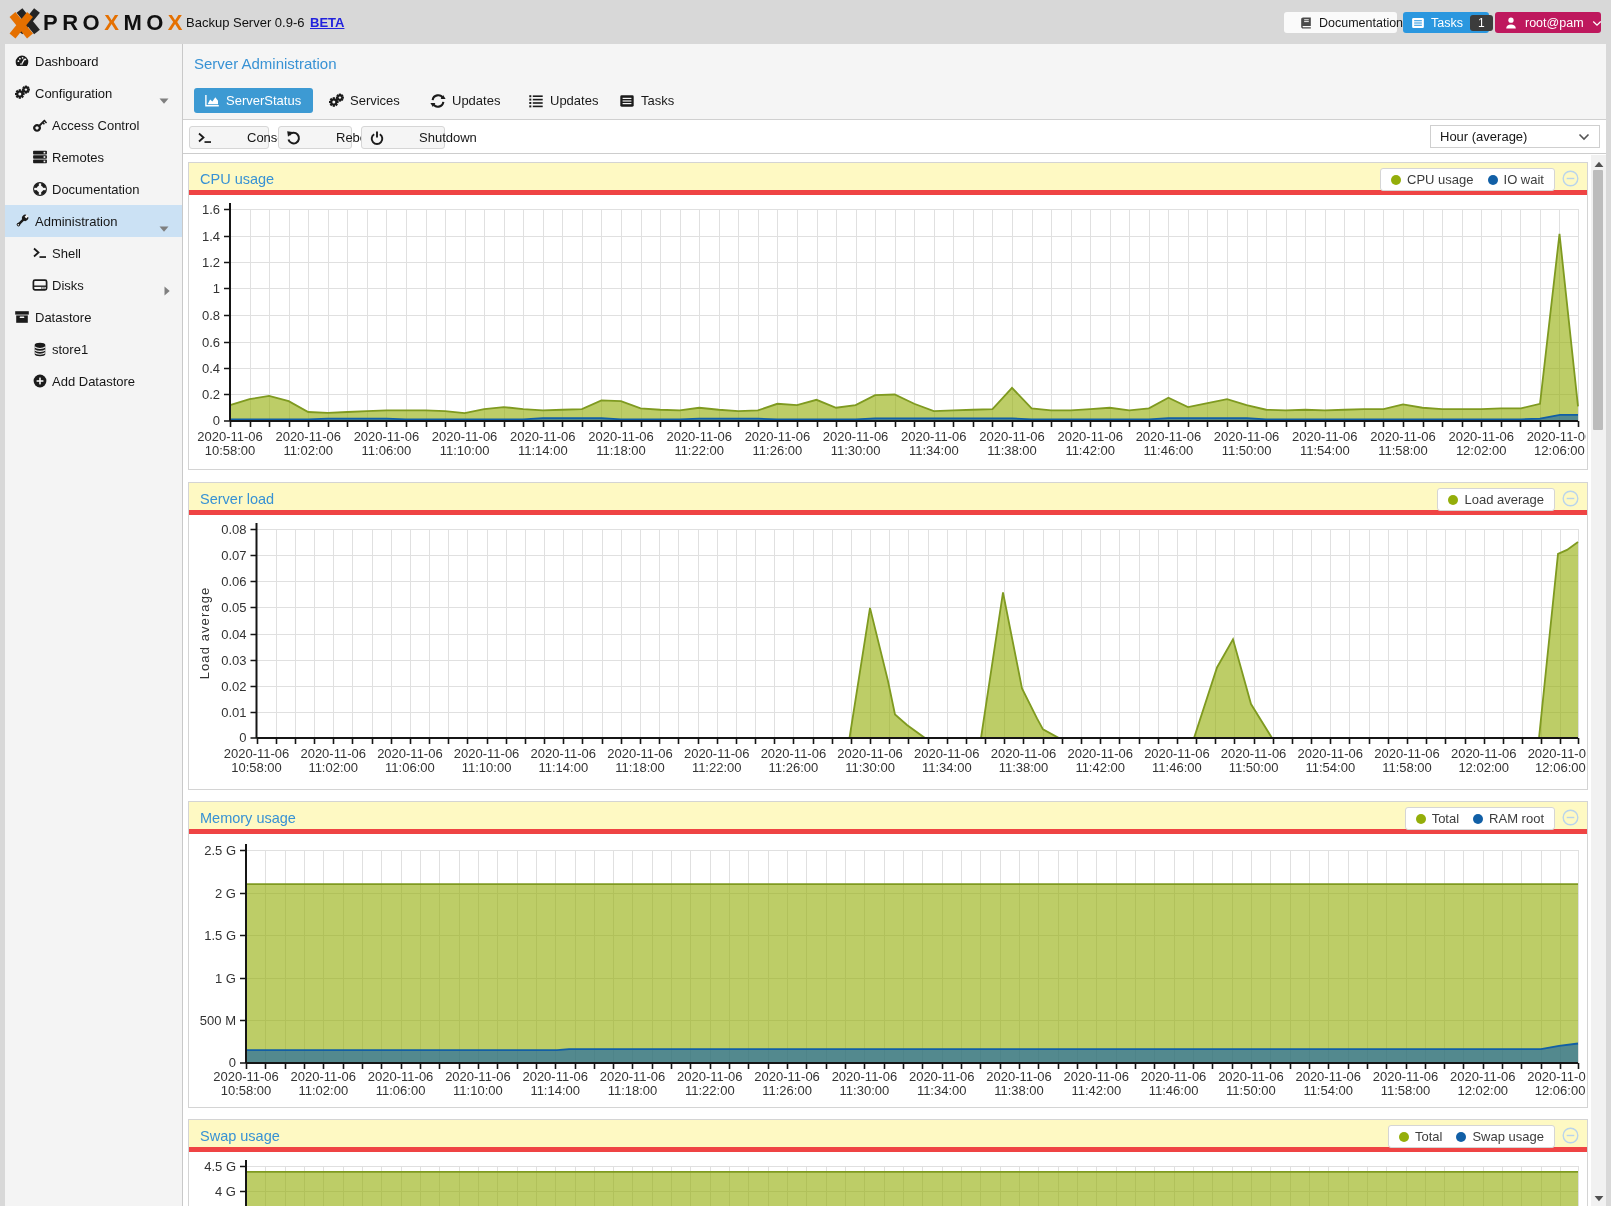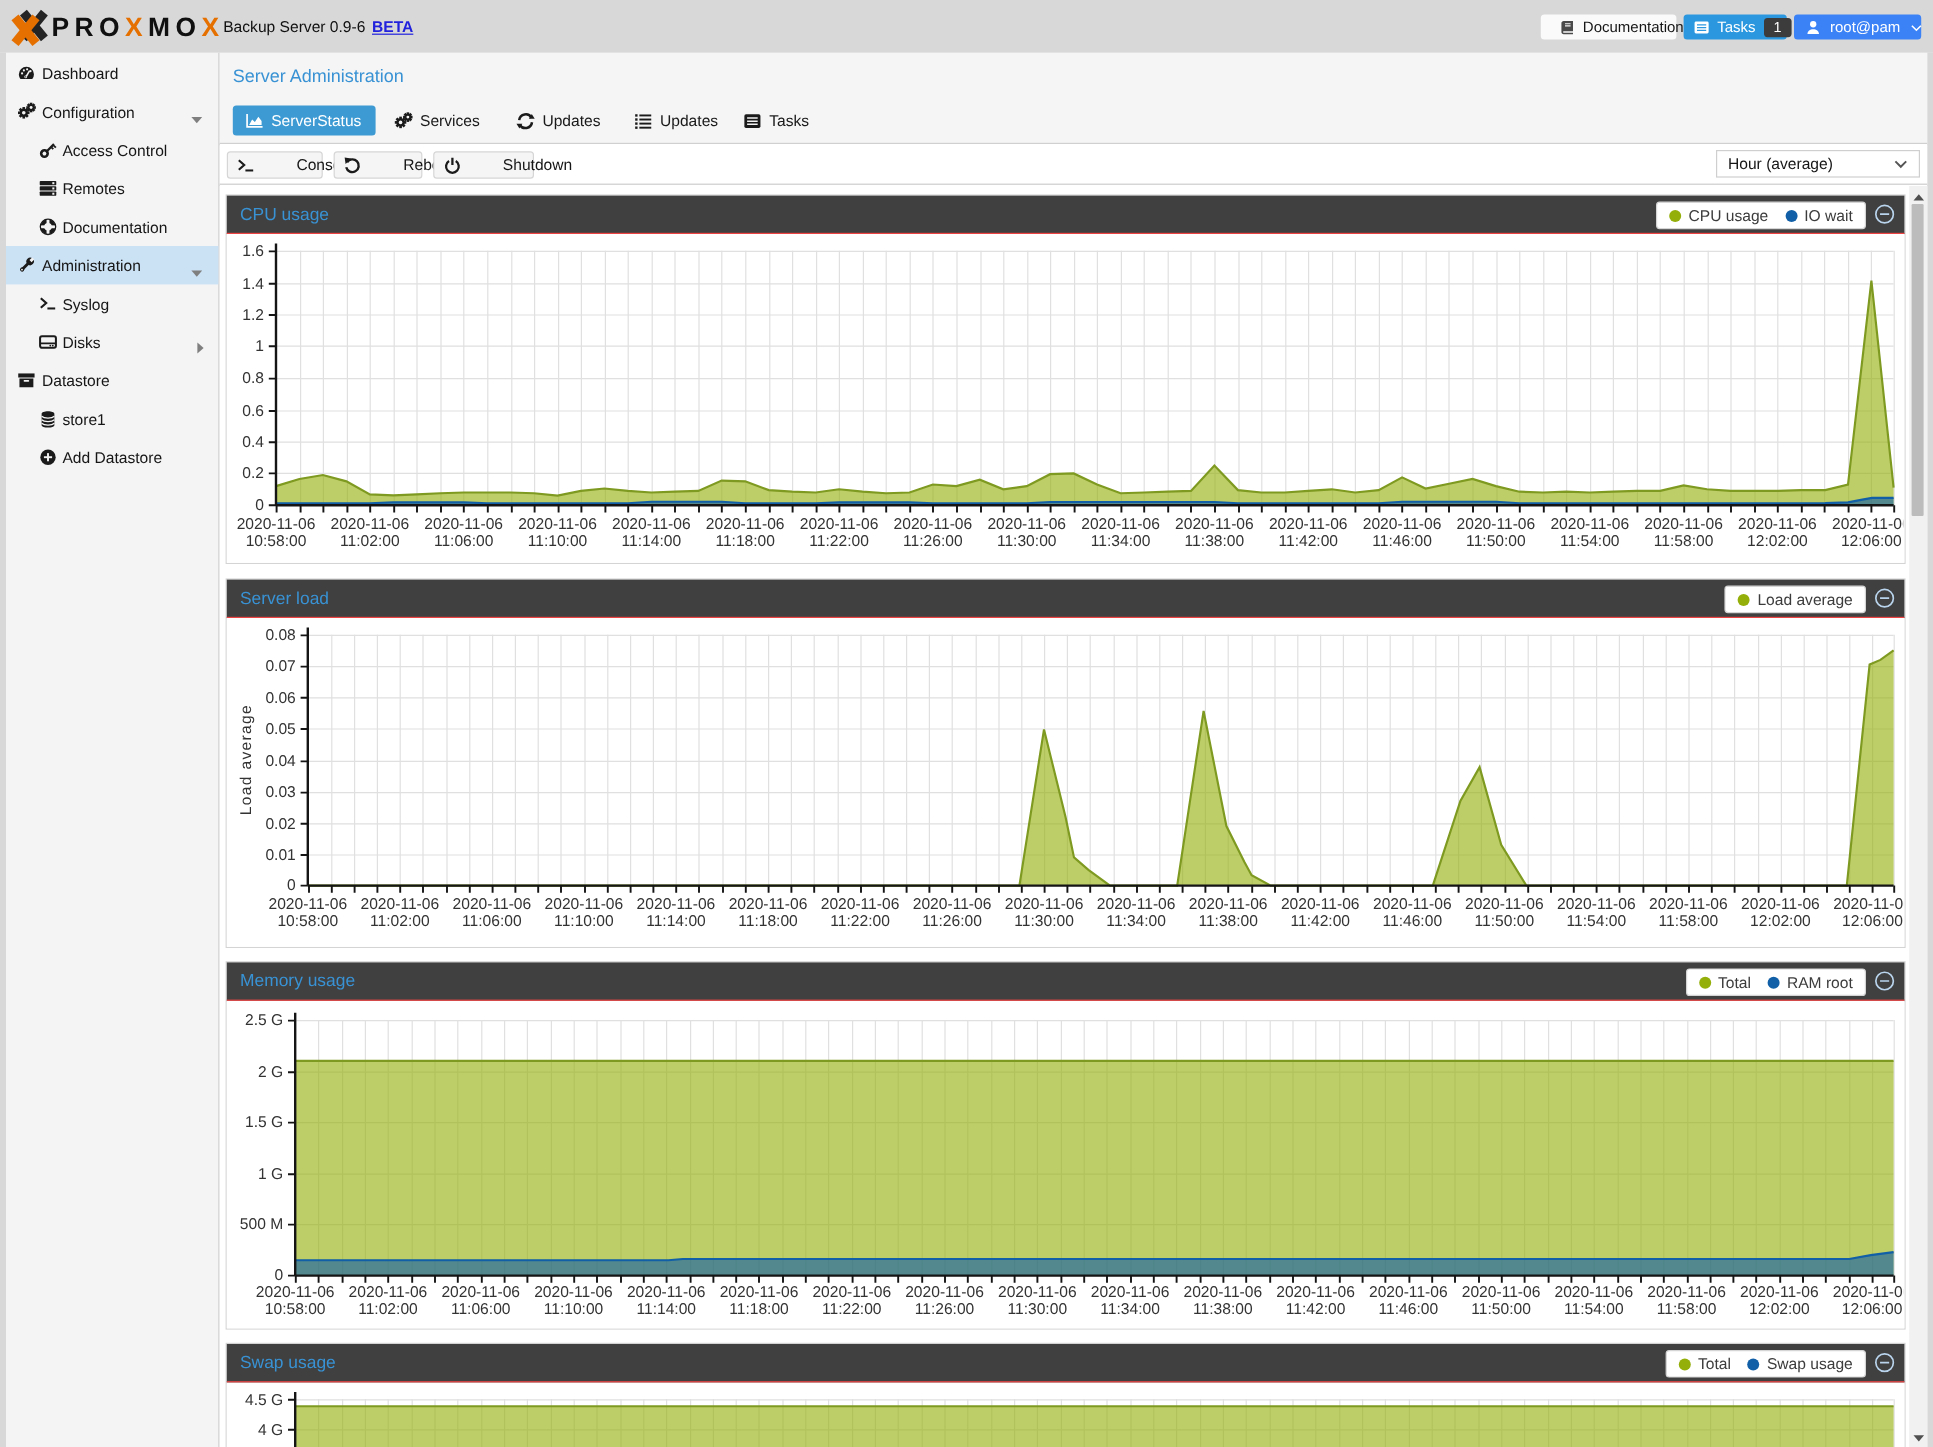--- a/index.html
+++ b/index.html
@@ -7,21 +7,21 @@
 #logo { position:absolute; left:7px; top:7px; }
 #brand { position:absolute; left:43px; top:10px; font-size:22px; font-weight:bold; color:#101010; letter-spacing:4.5px; }
 #brand .ox { color:#e57000; }
 #prodname { position:absolute; left:186px; top:15px; font-size:13px; color:#101010; }
 #beta { position:absolute; left:310px; top:15px; font-size:13px; font-weight:bold; color:#2222dd; text-decoration:underline; }
 .hbtn { position:absolute; top:12px; height:21px; border-radius:3px; font-size:12.5px; display:flex; align-items:center; white-space:nowrap; }
 .hbtn svg { margin-right:6px; flex:0 0 auto; }
 #btn-doc { left:1284px; width:113px; background:#fafafa; color:#161616; padding-left:15px; }
 #btn-tasks { left:1403px; width:86px; background:#2a97df; color:#fff; padding-left:8px; }
 #btn-tasks .badge { background:#3c3c3c; color:#fff; border-radius:3px; font-size:12px; padding:1px 8px; margin-left:7px; }
-#btn-user { left:1495px; width:106px; background:#3b82f6; color:#fff; padding-left:9px; }
+#btn-user { left:1495px; width:106px; background:#be185d; color:#fff; padding-left:9px; }
 #btn-user svg { margin-right:7px; }
 #btn-user .cd { margin-left:8px; }
 #ledge { position:absolute; left:0; top:44px; width:5px; height:1162px; background:#d8d8d8; }
 #redge { position:absolute; left:1606px; top:44px; width:5px; height:1162px; background:#d8d8d8; }
 #sidebar { position:absolute; left:5px; top:44px; width:178px; height:1162px; background:#f4f4f4; border-right:1px solid #c9c9c9; }
 .srow { position:absolute; left:0; width:177px; height:32px; }
 .srow.sel { background:#cbe1f4; }
 .sicon { position:absolute; top:8px; }
 .slabel { position:absolute; top:9px; font-size:13px; color:#161616; }
 .sexp { position:absolute; right:13px; top:13px; }
@@ -30,21 +30,21 @@
 .tab { position:absolute; top:44px; height:25px; display:flex; align-items:center; font-size:13px; color:#191919; }
 .tab .ticon { margin-right:6px; display:flex; }
 .tab.active { background:#3d9ad3; color:#fff; border-radius:3px; padding:0 12px 0 10px; }
 #toolbar { position:absolute; left:183px; top:121px; width:1423px; height:33px; background:#fff; border-bottom:1px solid #cdcdcd; }
 .tbtn { position:absolute; top:5px; height:23px; background:#f5f5f5; border:1px solid #d6d6d6; border-radius:3px; font-size:13px; color:#161616; display:flex; align-items:center; padding-left:7px;gap:28px; }
 .tbtn .bicon { margin-right:6px; display:flex; }
 #combo { position:absolute; left:1247px; top:4px; width:170px; height:23px; background:#fff; border:1px solid #cfcfcf; font-size:13px; color:#161616; display:flex; align-items:center; padding:0 9px; }
 #combo .cv { margin-left:auto; }
 #main { position:absolute; left:183px; top:155px; width:1423px; height:1051px; background:#fff; }
 .panel { position:absolute; left:5px; width:1400px; border:1px solid #d4d4d4; background:#fff; }
-.phead { position:relative; height:32px; background:#404040; border-bottom:1px solid #ef4444; }
+.phead { position:relative; height:32px; background:#fef9c3; border-bottom:5px solid #ef4444; }
 .ptitle { position:absolute; left:11px; top:8px; font-size:14.5px; color:#3892d4; }
 .legend { position:absolute; right:32px; top:5px; height:23px; background:#fff; border:1px solid #d5d5d5; border-radius:3px; display:flex; align-items:center; padding:0 10px; }
 .ldot { width:10px; height:10px; border-radius:50%; display:inline-block; }
 .ltxt { font-size:13px; color:#3c3c3c; margin:0 0 0 6px; }
 .ltxt + .ldot { margin-left:14px; }
 .collbtn { position:absolute; right:8px; top:7px; }
 .pbody { position:absolute; left:0; top:33px; right:0; bottom:0; background:#fff; overflow:hidden; }
 .pbody svg text { font-family:"Liberation Sans",sans-serif; }
 #vscrollwrap { position:absolute; left:1591px; top:155px; width:15px; height:1051px; background:#f1f1f1; }
 .vscroll { position:relative; width:100%; height:100%; }
@@ -172,21 +172,21 @@
       <span class="slabel" style="left:30px">Administration</span>
       <span class="sexp"><svg width="10" height="6" viewBox="0 0 10 6">
           <polygon points="0.5,0.5 9.5,0.5 5,5.7" fill="#7f7f7f"></polygon>
         </svg></span>
     </div>
     <div class="srow" style="top:193px">
       <span class="sicon" style="left:27px"><svg class="" width="16" height="16" viewBox="0 0 16 16">
           <path d="M2 3.5l4.5 4L2 11.5" fill="none" stroke="#1b1b1b" stroke-width="1.8"></path>
           <rect x="7.5" y="11.2" width="6.5" height="1.7" fill="#1b1b1b"></rect>
         </svg></span>
-      <span class="slabel" style="left:47px">Syslog</span>
+      <span class="slabel" style="left:47px">Shell</span>
     </div>
     <div class="srow" style="top:225px">
       <span class="sicon" style="left:27px"><svg class="" width="16" height="16" viewBox="0 0 16 16">
           <rect x="1.4" y="3.2" width="13.2" height="9.6" rx="1.6" fill="none" stroke="#1b1b1b" stroke-width="1.7"></rect>
           <line x1="2" y1="9.2" x2="14" y2="9.2" stroke="#1b1b1b" stroke-width="1.4"></line>
           <circle cx="9.9" cy="11" r="0.75" fill="#1b1b1b"></circle>
           <circle cx="12" cy="11" r="0.75" fill="#1b1b1b"></circle>
         </svg></span>
       <span class="slabel" style="left:47px">Disks</span>
       <span class="sexp" style="right:12px"><svg width="6" height="10" viewBox="0 0 6 10">

